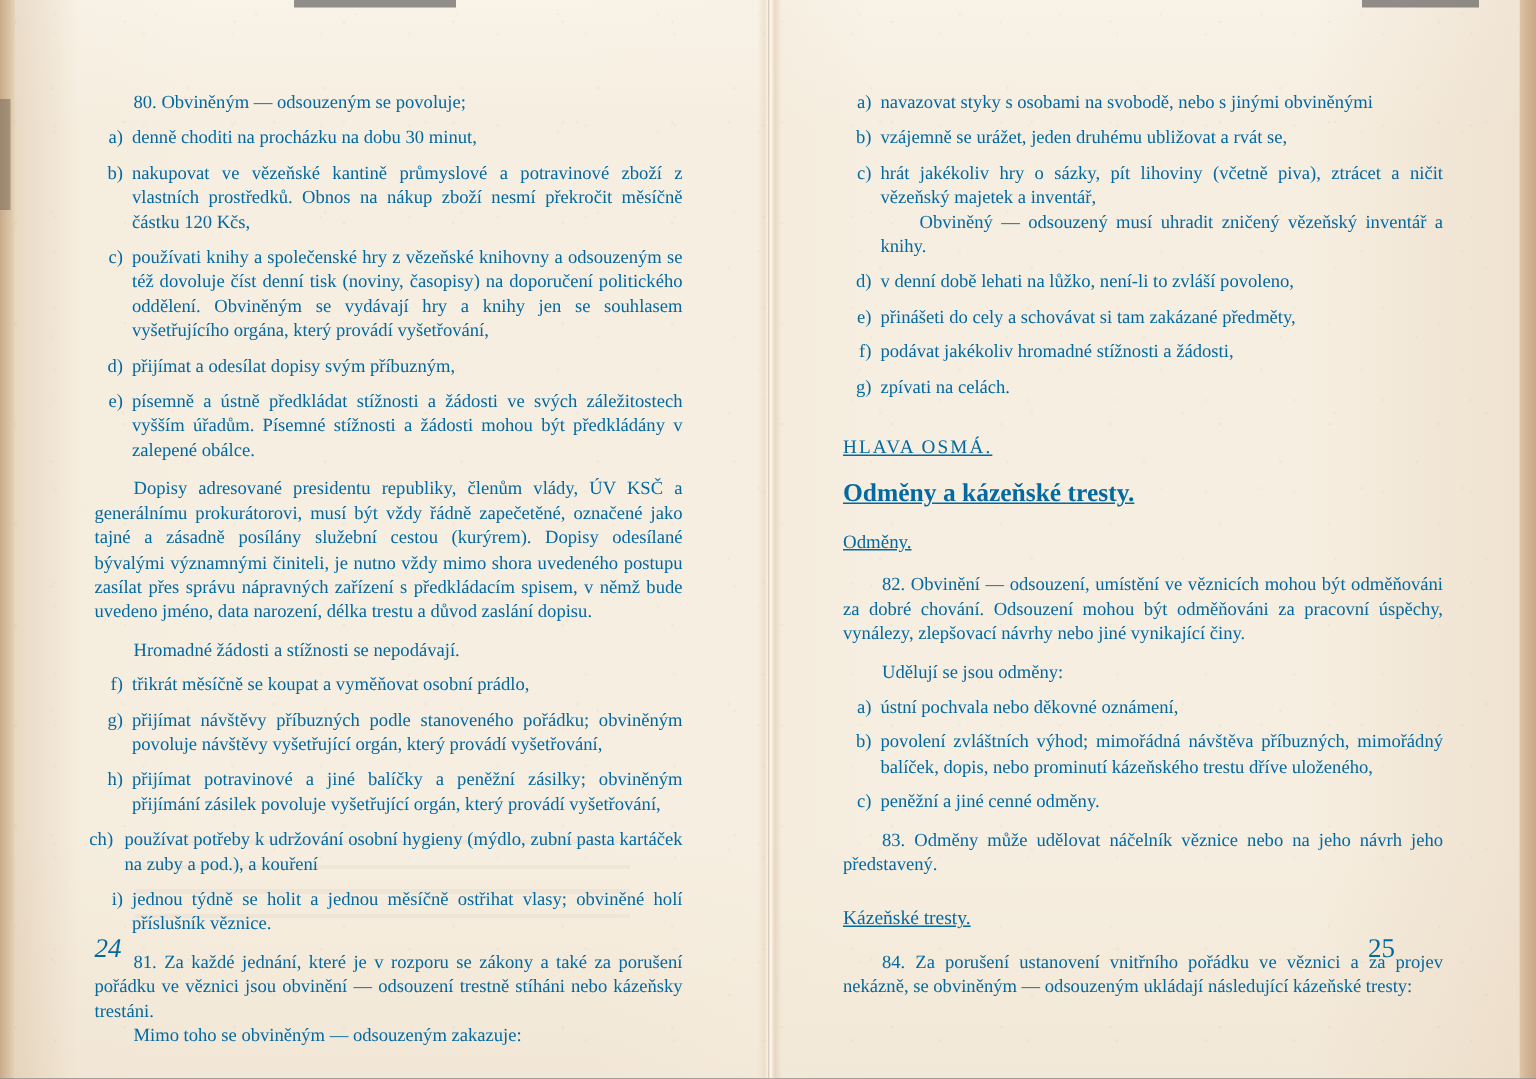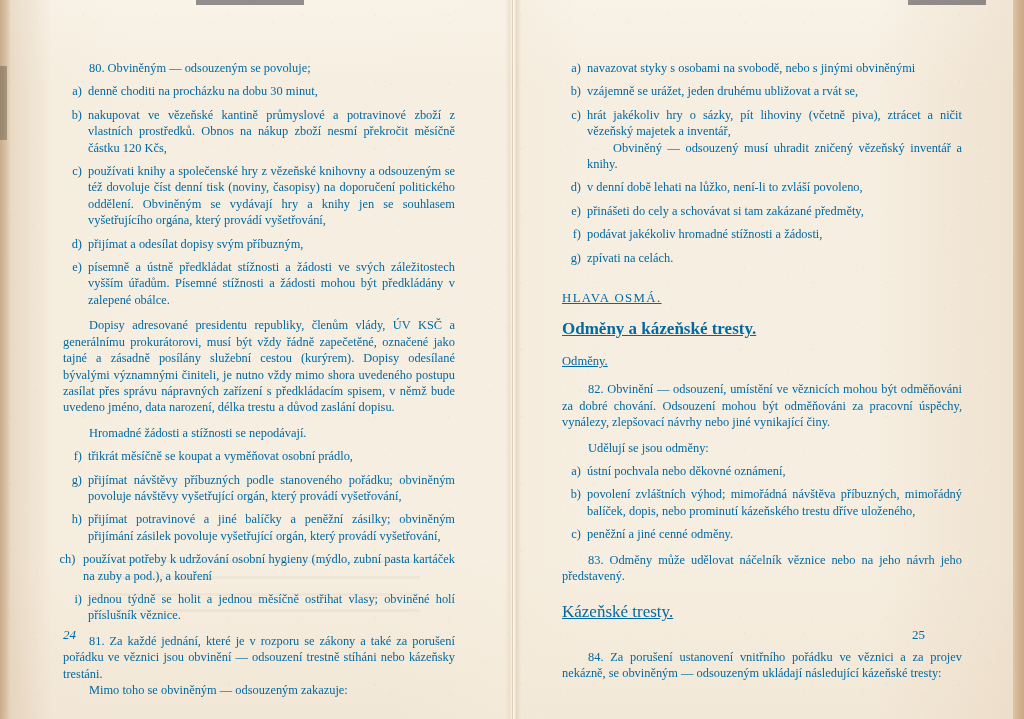--- a/index.html
+++ b/index.html
@@ -170,29 +170,29 @@
     margin-top: 15px;
     font-size: 17px;
   }
   .heading.sub {
     margin-top: 15px;
     margin-bottom: 12px;
     font-size: 12.6px;
   }
   .heading.sub2 {
     margin-top: 20px;
-    margin-bottom: 28px;
-    font-size: 17px;
+    margin-bottom: 12px;
+    font-size: 13px;
   }
 
   
   .folio {
     position: absolute;
     bottom: 76px;
-    font-size: 13px;
+    font-size: 18px;
     font-style: italic;
   }
   .folio.left  { left: 63px; }
   .folio.right { left: 912px; font-style: normal; }
 
   
   .ghost {
     position: absolute;
     pointer-events: none;
     opacity: .055;

